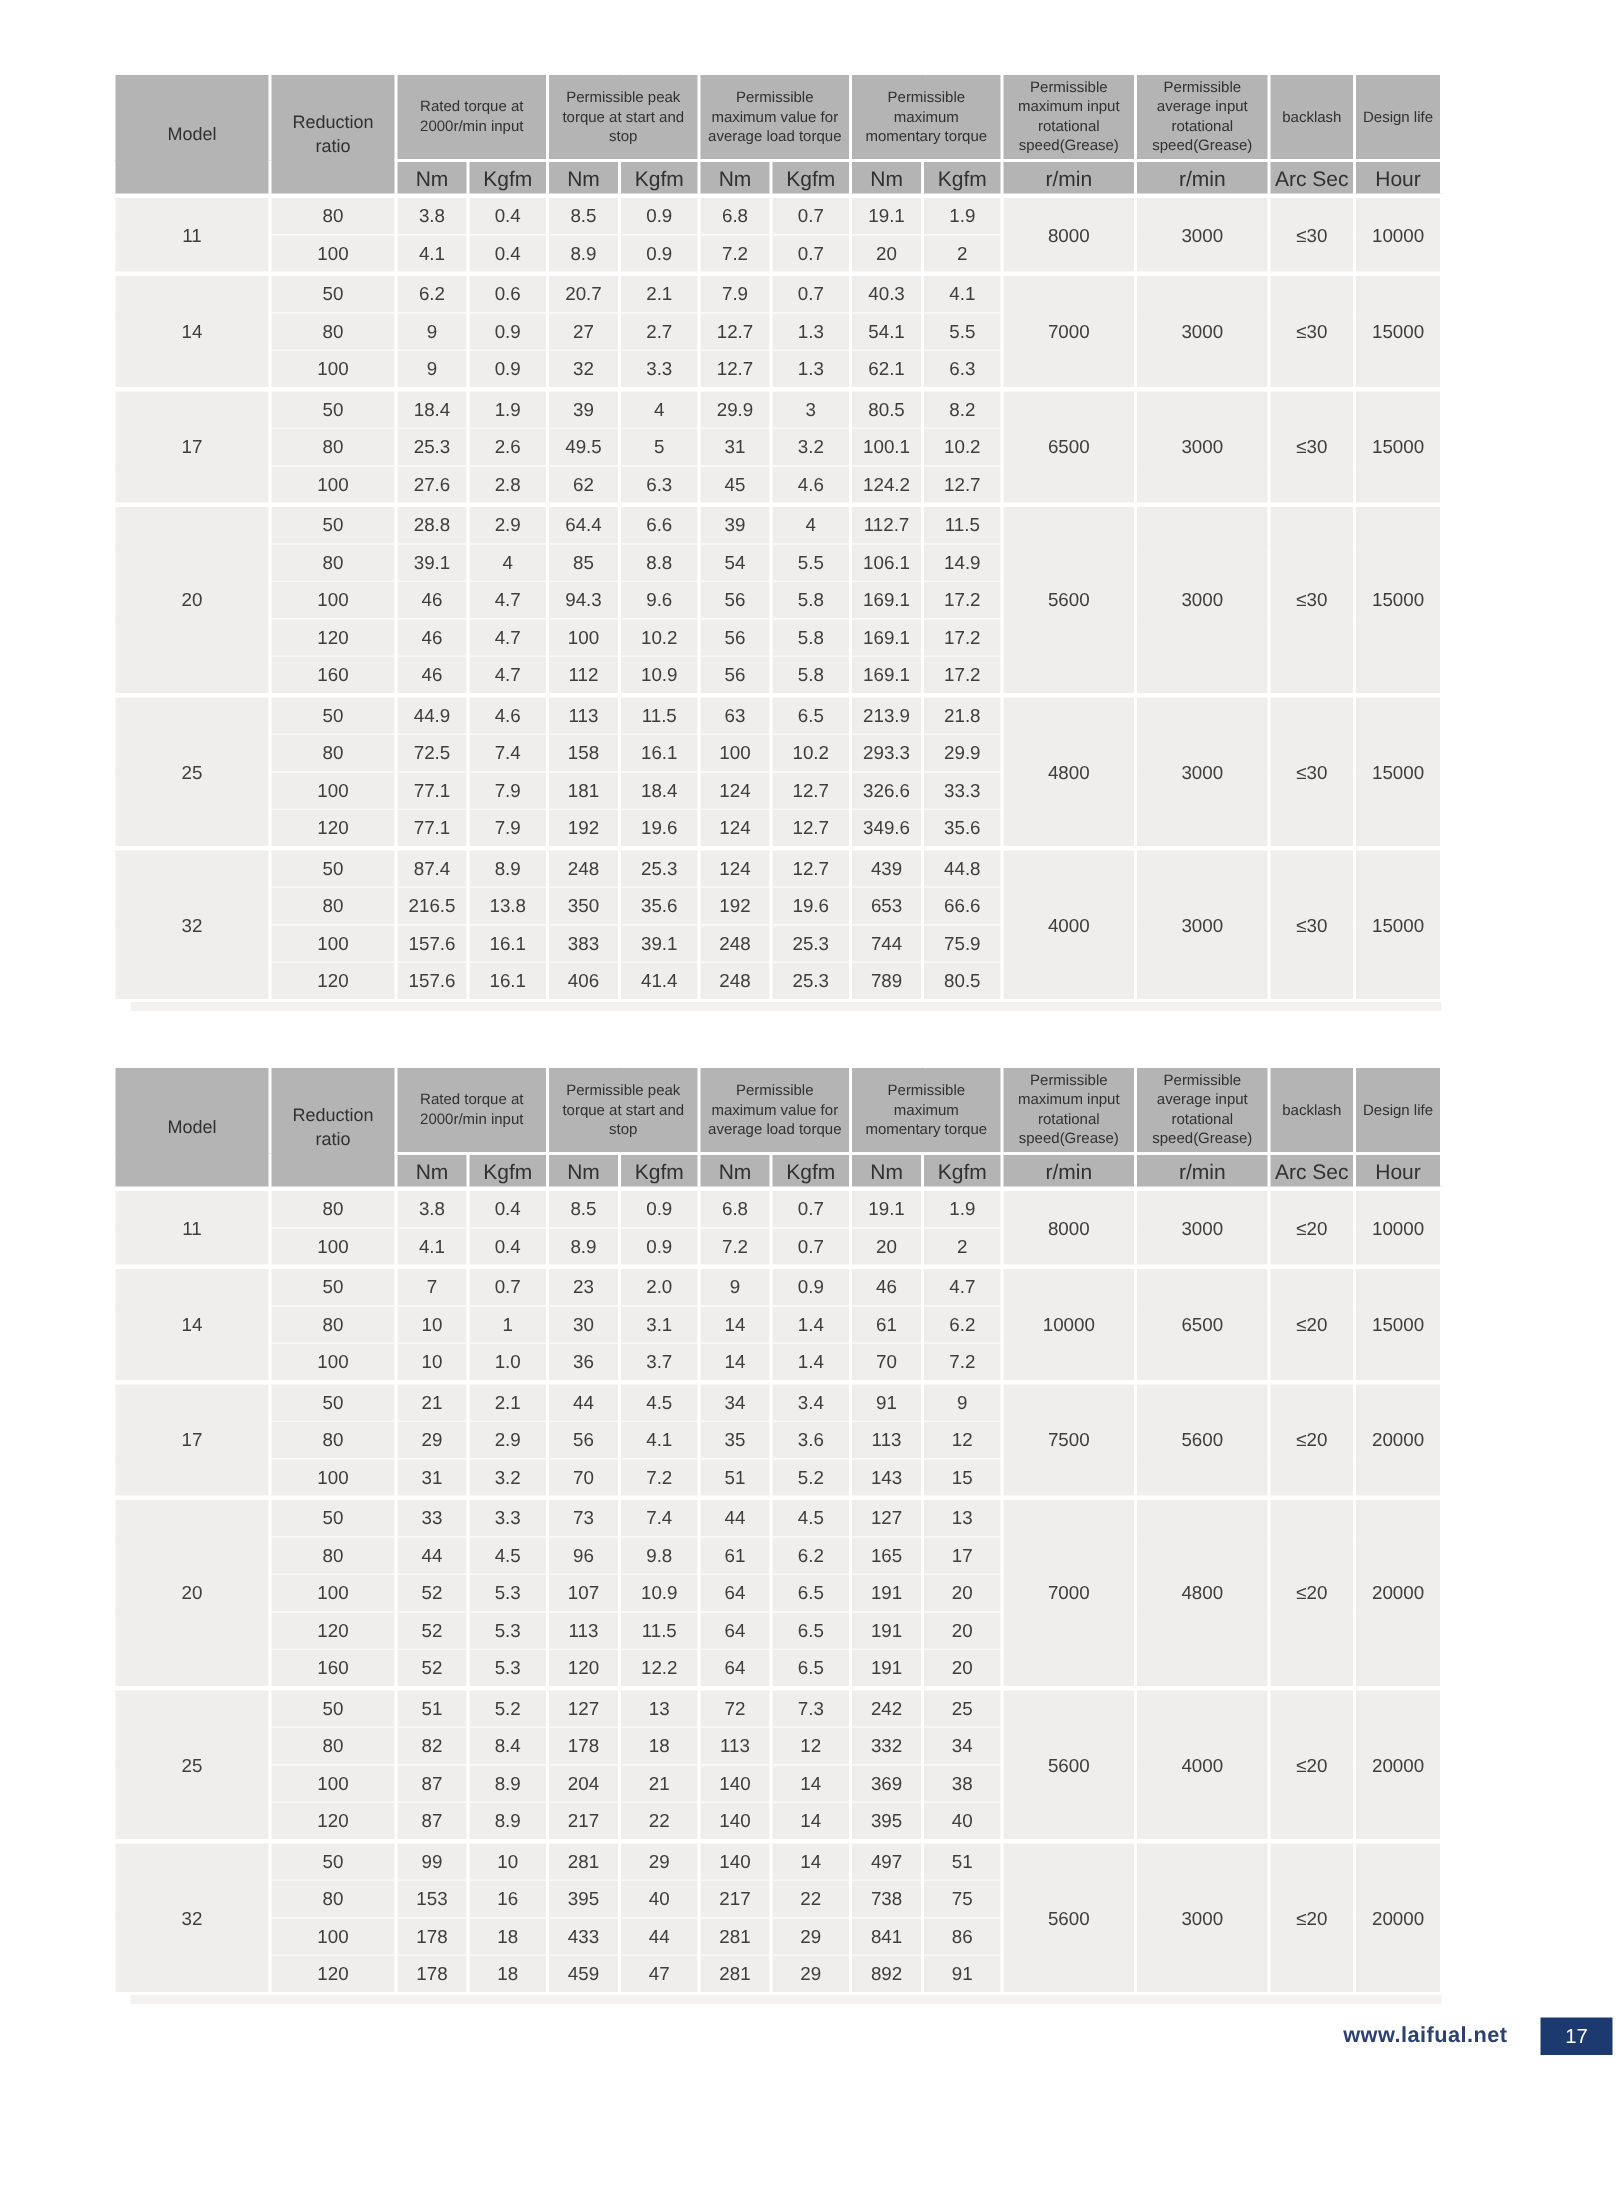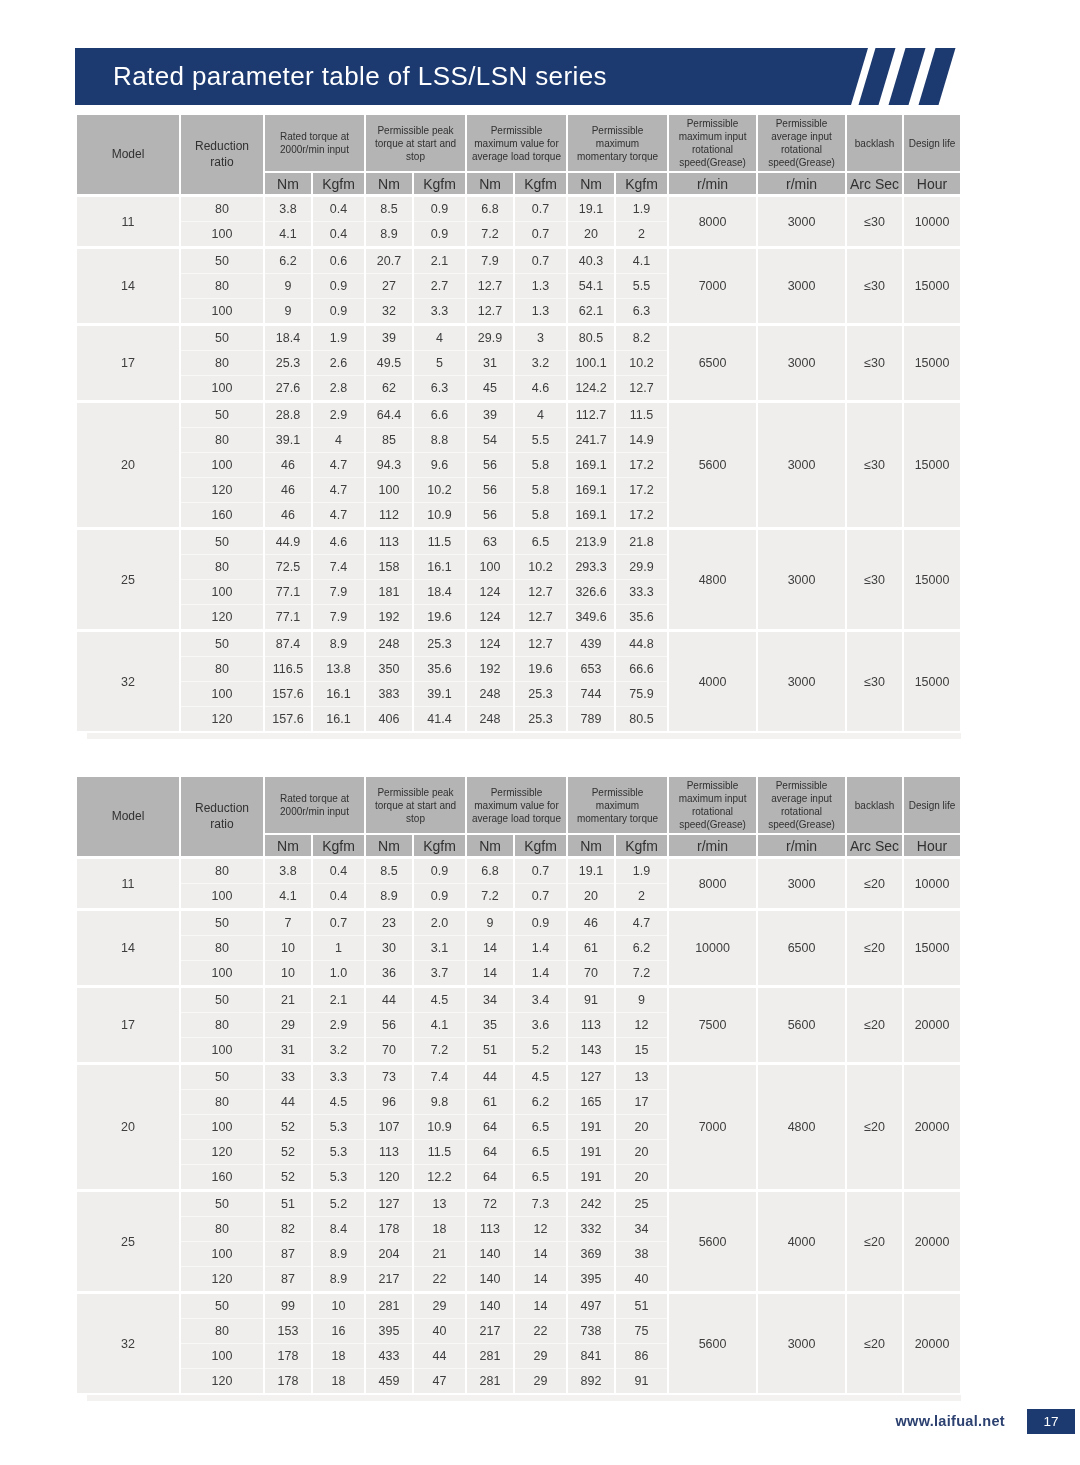--- a/index.html
+++ b/index.html
@@ -50,46 +50,38 @@
     border-left:2px solid #ffffff;border-right:2px solid #ffffff;
     border-top:1px solid #f8f8f7;
     font-size:12.5px;height:24px;color:#3e3e3e;
   }
   td.model-cell{font-size:13px;}
   td.big-num{font-size:15px;}
   .table-shadow{height:6px;background:#f3f2f1;margin:2px 4px 0 12px;}
 
   
   .footer{
-    position:absolute;top:1408px;right:5px;height:26px;
+    position:absolute;top:1344px;right:5px;height:26px;
     display:flex;align-items:center;gap:22px;margin-left:33px;
   }
   .site-url{
     color:#2c4170;font-size:14.5px;font-weight:700;letter-spacing:.3px;
     text-decoration:none;cursor:pointer;
   }
   .page-num-box{
     background:#1c3a70;color:#ffffff;width:48px;height:25px;
     line-height:25px;text-align:center;font-size:13.5px;
   }
 </style>
 </head>
 <body>
 
 <div class="page">
 
   <section class="section section-1">
-    <header class="banner">
-      <div class="banner-bar">
-        <h2 class="banner-title">Rated parameter table of LSS/LSN series</h2>
-      </div>
-      <i class="stripe stripe-1"></i>
-      <i class="stripe stripe-2"></i>
-      <i class="stripe stripe-3"></i>
-    </header>
 
     <table class="rated">
       <colgroup>
         <col style="width:104px">
           <col style="width:84px">
         <col style="width:48px">
           <col style="width:53px">
         <col style="width:48px">
           <col style="width:53px">
         <col style="width:48px">
@@ -256,21 +248,21 @@
             <td rowspan="5">15000</td>
           </tr>
           <tr>
             <td>80</td>
             <td>39.1</td>
             <td>4</td>
             <td>85</td>
             <td>8.8</td>
             <td>54</td>
             <td>5.5</td>
-            <td>241.7</td>
+            <td>106.1</td>
             <td class="big-num">14.9</td>
           </tr>
           <tr>
             <td>100</td>
             <td>46</td>
             <td>4.7</td>
             <td>94.3</td>
             <td>9.6</td>
             <td>56</td>
             <td>5.8</td>
@@ -363,21 +355,21 @@
             <td>12.7</td>
             <td>439</td>
             <td class="big-num">44.8</td>
             <td rowspan="4">4000</td>
             <td rowspan="4">3000</td>
             <td rowspan="4">≤30</td>
             <td rowspan="4">15000</td>
           </tr>
           <tr>
             <td>80</td>
-            <td>116.5</td>
+            <td>216.5</td>
             <td>13.8</td>
             <td>350</td>
             <td>35.6</td>
             <td>192</td>
             <td>19.6</td>
             <td>653</td>
             <td class="big-num">66.6</td>
           </tr>
           <tr>
             <td>100</td>

